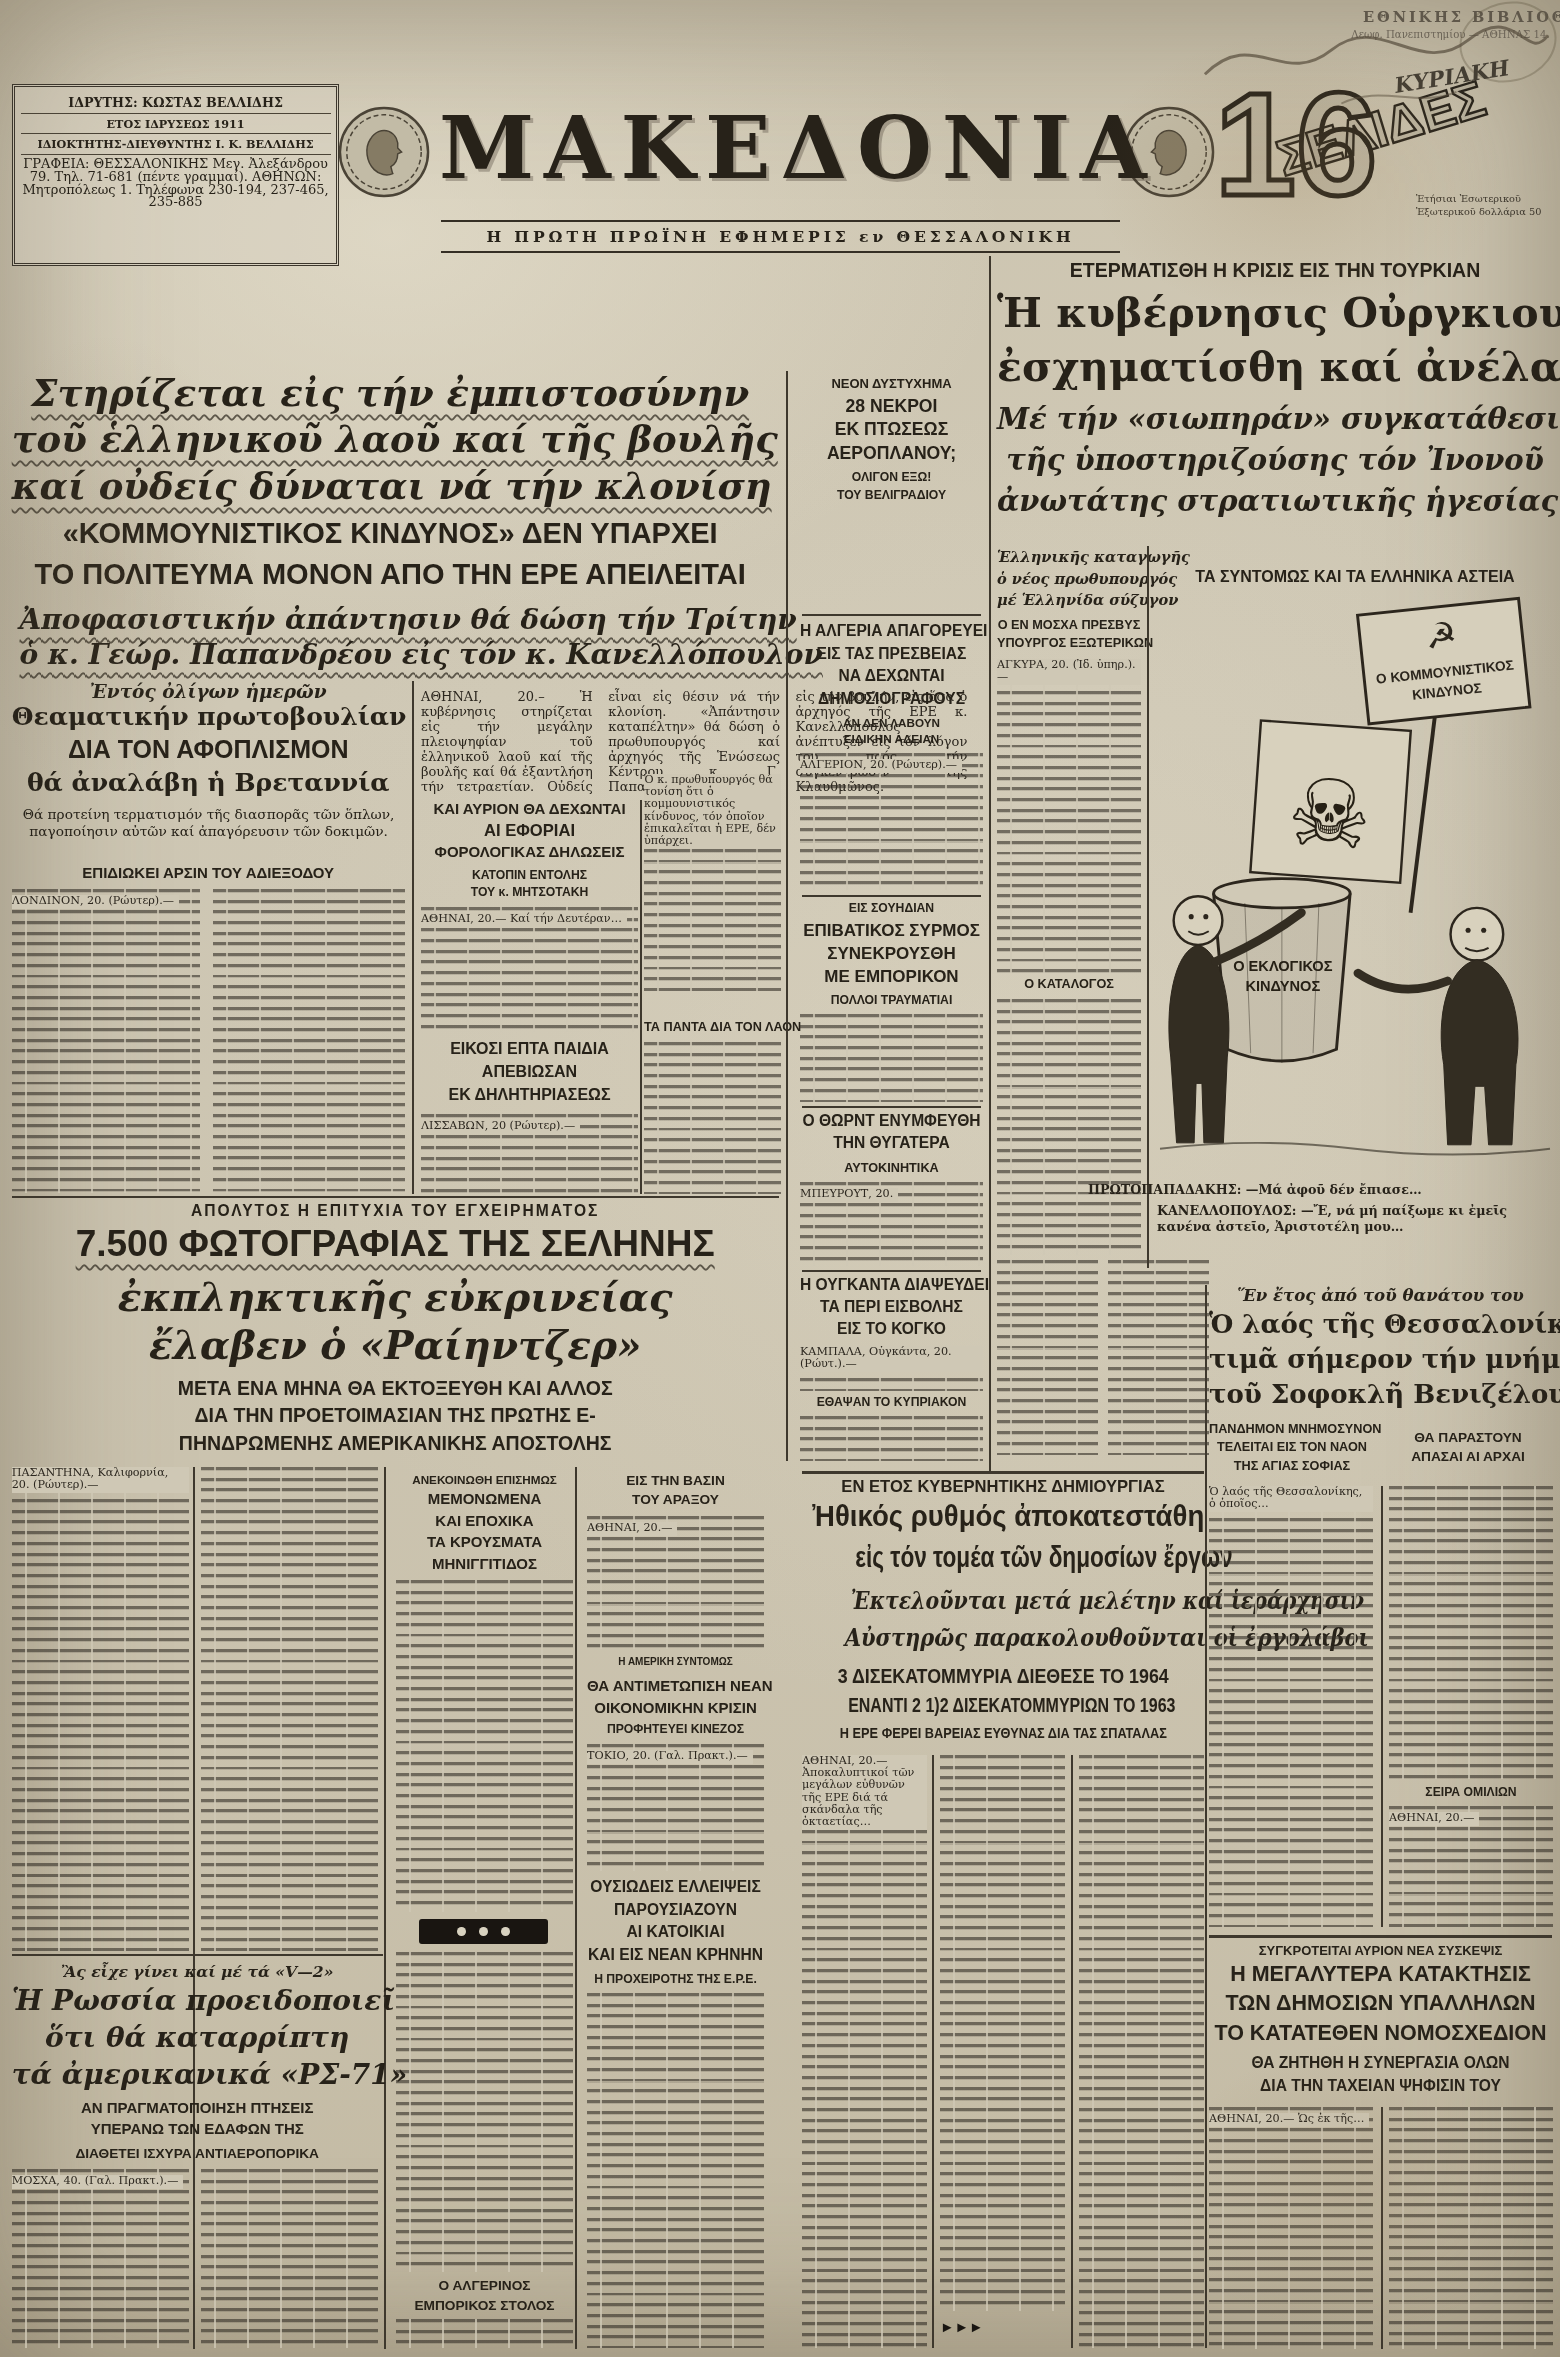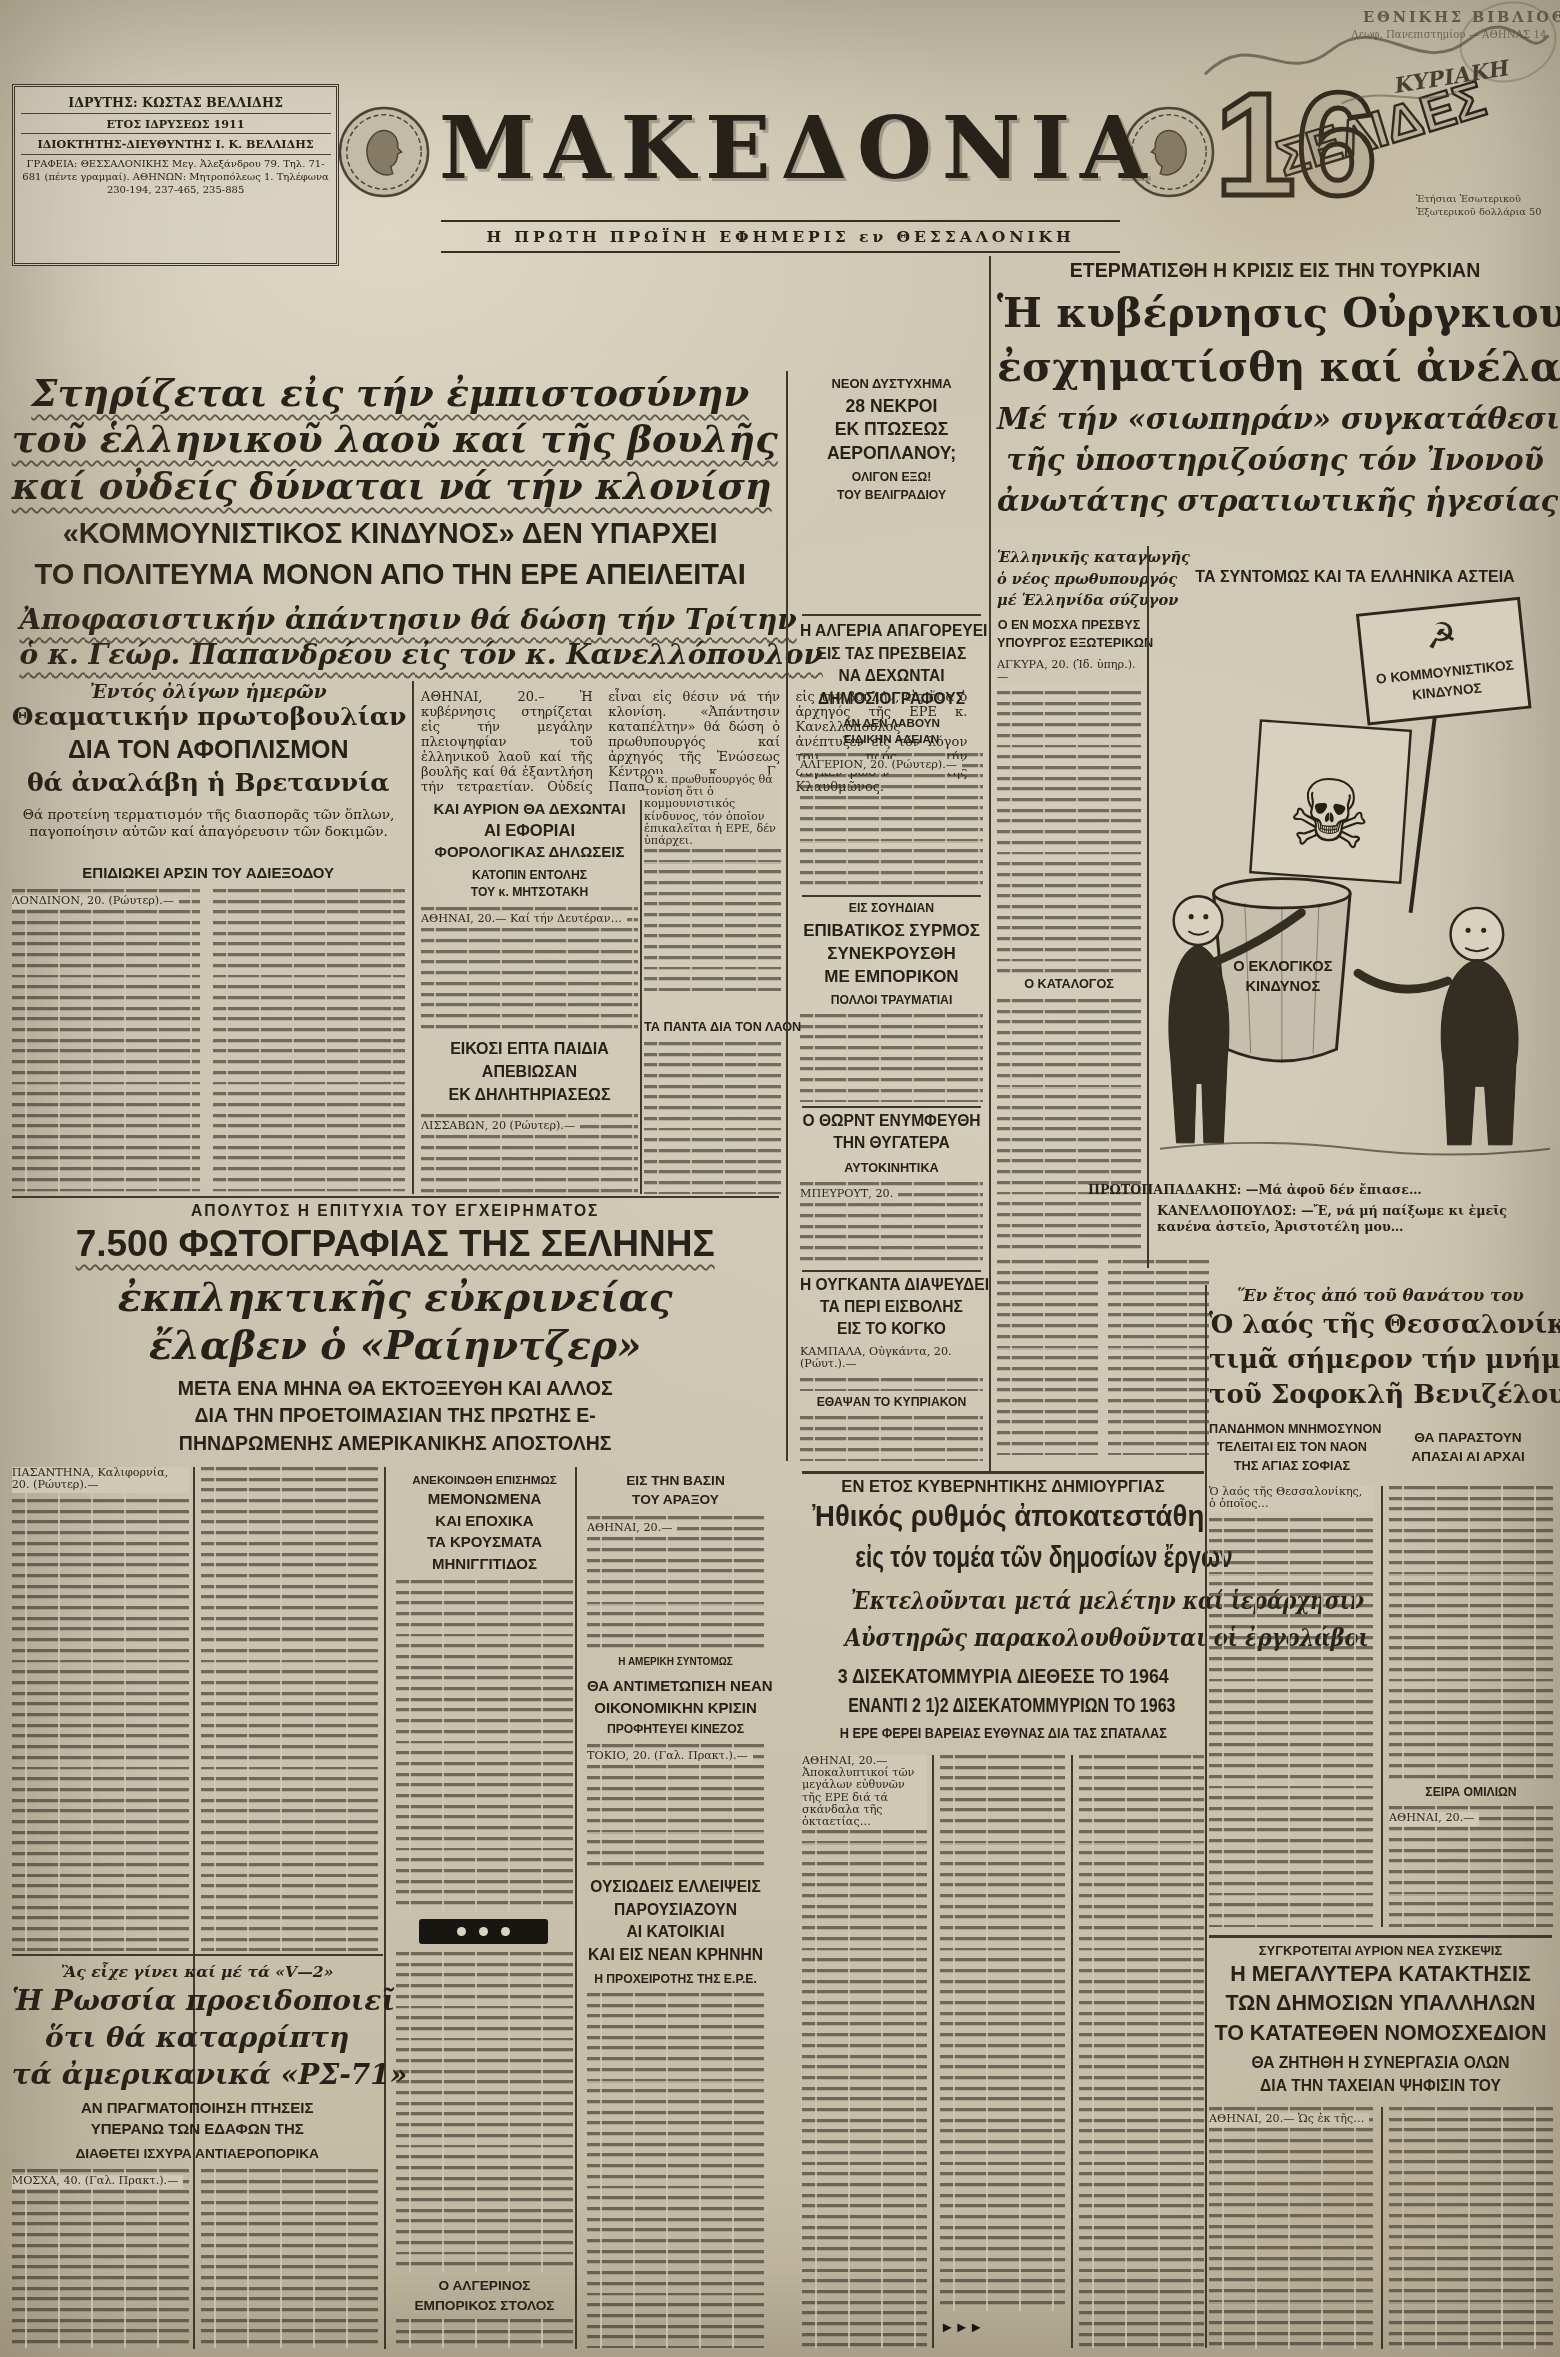--- a/index.html
+++ b/index.html
@@ -45,21 +45,21 @@
 <div class="page">
 
   <div class="abs sr" style="left:1363px;top:7.8px;width:191px;font-size:14.6px;letter-spacing:2.9px;color:#5f574a">ΕΘΝΙΚΗΣ ΒΙΒΛΙΟΘΗΚΗΣ</div>
   <div class="abs sr" style="left:1346px;top:29px;width:209px;font-size:10.2px;font-weight:400;color:#6b6356">Λεωφ. Πανεπιστημίου — ΑΘΗΝΑΣ 14.</div>
   <div class="abs stampcircle" style="left:1459px;top:2px;width:94px;height:76px"></div>
 
   <div class="abs infobox" style="left:11.7px;top:84px;width:310px;height:166px">
     <div class="row sr wrap" style="font-size:12.7px">ΙΔΡΥΤΗΣ: ΚΩΣΤΑΣ ΒΕΛΛΙΔΗΣ</div>
     <div class="row sr wrap" style="font-size:11.2px">ΕΤΟΣ ΙΔΡΥΣΕΩΣ 1911</div>
     <div class="row sr wrap" style="font-size:11.2px">ΙΔΙΟΚΤΗΤΗΣ-ΔΙΕΥΘΥΝΤΗΣ Ι. Κ. ΒΕΛΛΙΔΗΣ</div>
-    <div class="row wrap" style="font-size:10px;line-height:12.7px;">ΓΡΑΦΕΙΑ: ΘΕΣΣΑΛΟΝΙΚΗΣ Μεγ. Ἀλεξάνδρου 79. Τηλ. 71-681 (πέντε γραμμαί). ΑΘΗΝΩΝ: Μητροπόλεως 1. Τηλέφωνα 230-194, 237-465, 235-885</div>
+    <div class="row wrap" style="font-size:13px;line-height:12.7px;">ΓΡΑΦΕΙΑ: ΘΕΣΣΑΛΟΝΙΚΗΣ Μεγ. Ἀλεξάνδρου 79. Τηλ. 71-681 (πέντε γραμμαί). ΑΘΗΝΩΝ: Μητροπόλεως 1. Τηλέφωνα 230-194, 237-465, 235-885</div>
   </div>
 
   <div class="abs" style="left:337px;top:105px;width:94px;height:94px">
     <svg viewBox="0 0 96 96" width="94" height="94">
         <circle cx="48" cy="48" r="45" fill="#c2bba6" stroke="#4a4336" stroke-width="2.5"></circle>
         <circle cx="48" cy="48" r="38" fill="none" stroke="#4a4336" stroke-width="1.5" stroke-dasharray="5 3"></circle>
         <path d="M38,66 C30,58 28,44 34,35 C38,28 46,24 53,27 C60,30 63,37 62,44 L66,48 L62,50 C62,56 60,60 55,63 C56,66 56,68 57,70 C51,73 43,71 38,66 Z" fill="#857b64" stroke="#4a4336" stroke-width="1.5"></path>
       </svg>
   </div>
   <div class="abs" style="left:1122px;top:105px;width:94px;height:94px">

